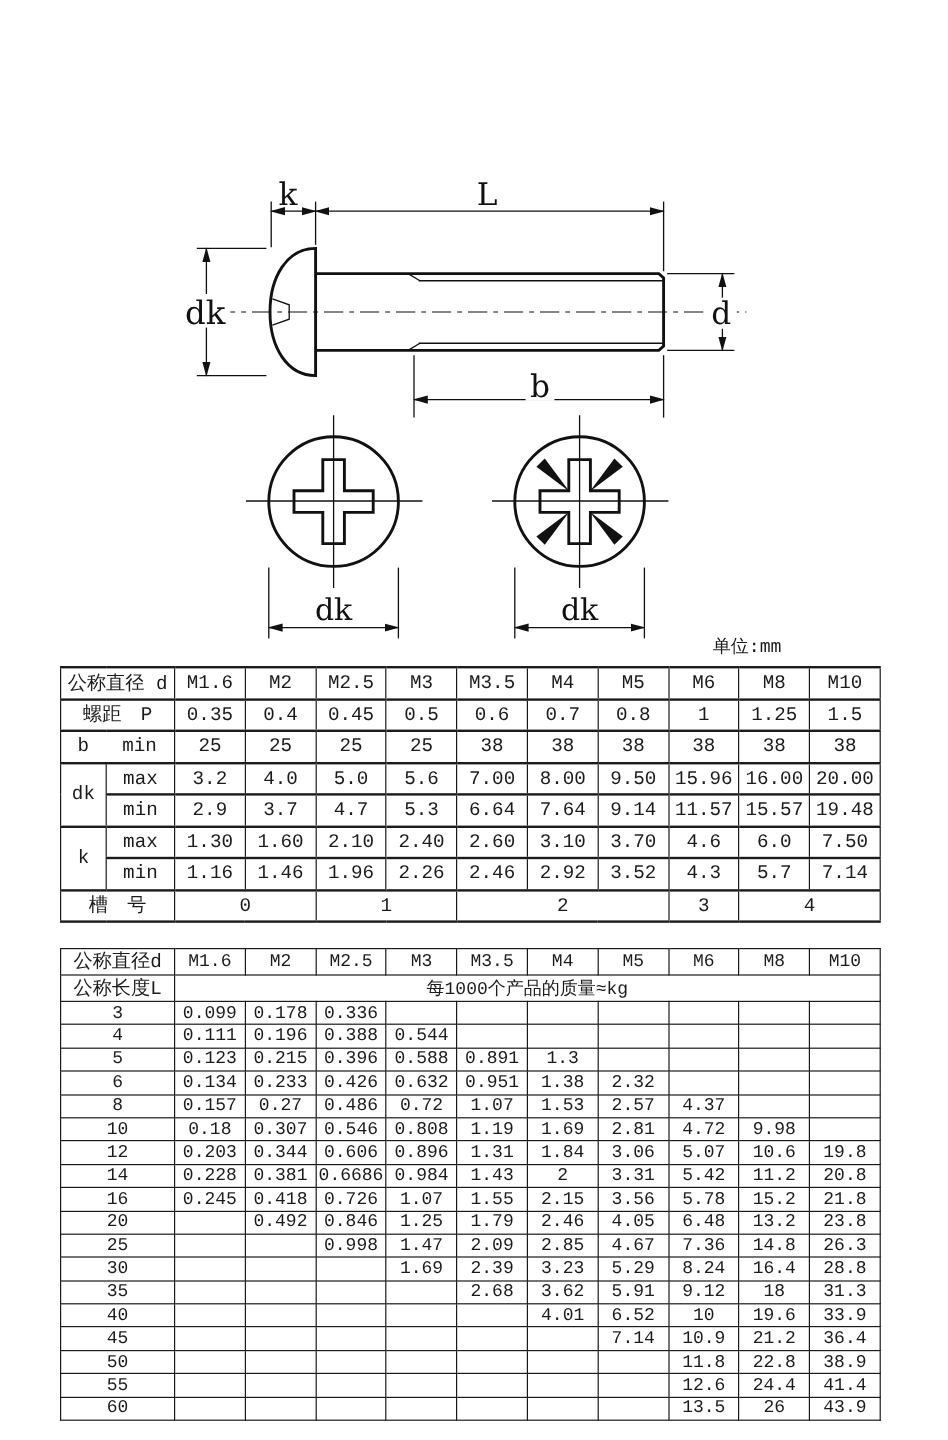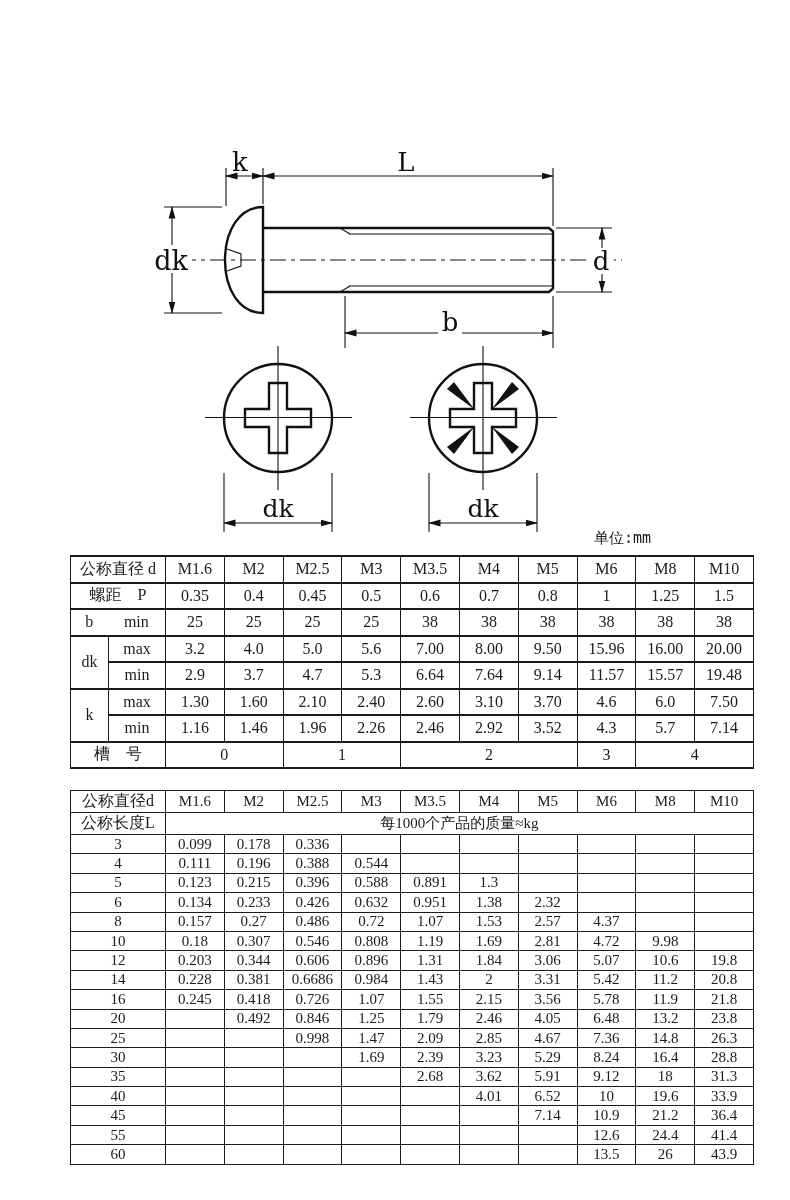--- a/index.html
+++ b/index.html
@@ -2,21 +2,21 @@
 <html><head>
 <meta charset="utf-8">
 <style>
   html,body{margin:0;padding:0;background:#fff;}
   .page{position:relative;width:790px;height:1200px;background:#ffffff;overflow:hidden;
         font-family:"DejaVu Sans Mono","Liberation Mono",monospace;color:#1b1b1b;}
   .drawing-svg{position:absolute;left:0;top:140px;}
   .unit-label{position:absolute;left:594px;top:529px;font-size:15px;line-height:18px;
         font-family:"DejaVu Sans Mono","Liberation Mono",monospace;}
   table{border-collapse:collapse;table-layout:fixed;position:absolute;left:50px;width:683px;
-        font-family:Liberation Serif, serif;color:#1b1b1b;margin-left:20px;}
+        font-family:Liberation Mono, monospace;color:#1b1b1b;}
   td{border:1.5px solid #1b1b1b;text-align:center;vertical-align:middle;padding:0;overflow:hidden;
      white-space:nowrap;}
   #dim-table{top:555px;font-size:16px;}
   #dim-table td{height:24.5px;border-top-width:2px;border-bottom-width:2px;}
   #weight-table{top:790px;font-size:15px;}
   #weight-table td{height:18.4px;border-top-width:1.8px;border-bottom-width:1.8px;}
   td.lbl{font-size:16px;}
   .bmin-wrap{display:flex;align-items:center;}
   .bmin-wrap .s1{width:39%;text-align:center;}
   .bmin-wrap .s2{flex:1;text-align:center;}
@@ -376,21 +376,21 @@
         <tr>
           <td>16</td>
           <td>0.245</td>
           <td>0.418</td>
           <td>0.726</td>
           <td>1.07</td>
           <td>1.55</td>
           <td>2.15</td>
           <td>3.56</td>
           <td>5.78</td>
-          <td>11.9</td>
+          <td>15.2</td>
           <td>21.8</td>
         </tr>
         <tr>
           <td>20</td>
           <td></td>
           <td>0.492</td>
           <td>0.846</td>
           <td>1.25</td>
           <td>1.79</td>
           <td>2.46</td>
@@ -458,20 +458,33 @@
           <td></td>
           <td></td>
           <td></td>
           <td></td>
           <td>7.14</td>
           <td>10.9</td>
           <td>21.2</td>
           <td>36.4</td>
         </tr>
         <tr>
+          <td>50</td>
+          <td></td>
+          <td></td>
+          <td></td>
+          <td></td>
+          <td></td>
+          <td></td>
+          <td></td>
+          <td>11.8</td>
+          <td>22.8</td>
+          <td>38.9</td>
+        </tr>
+        <tr>
           <td>55</td>
           <td></td>
           <td></td>
           <td></td>
           <td></td>
           <td></td>
           <td></td>
           <td></td>
           <td>12.6</td>
           <td>24.4</td>

